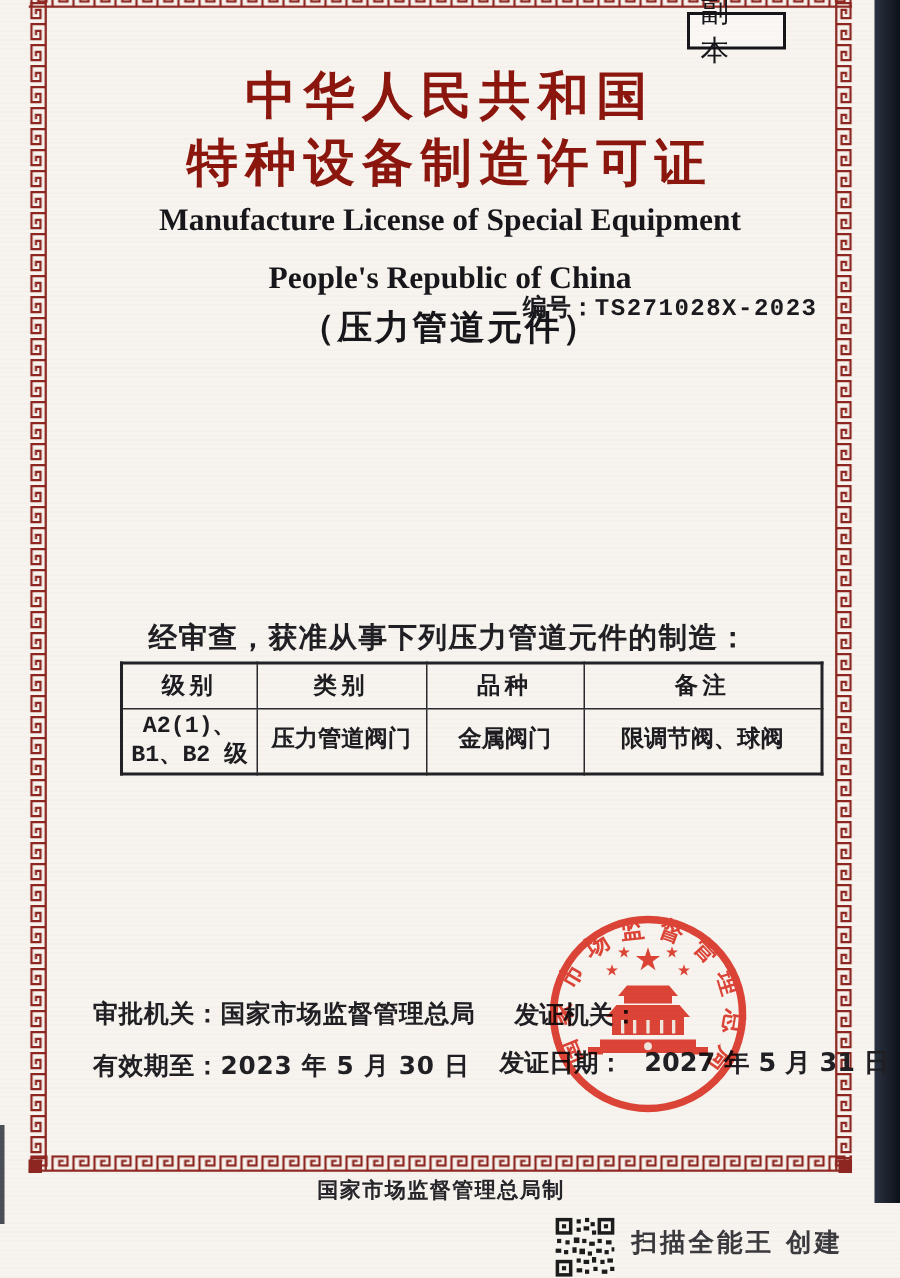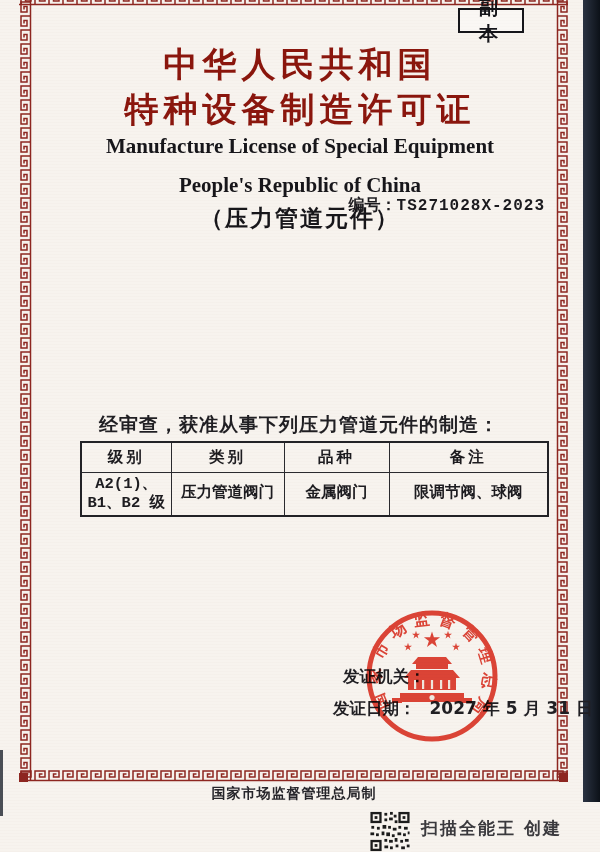--- a/index.html
+++ b/index.html
@@ -12,22 +12,22 @@
   .left-line{position:absolute;left:0;top:750px;width:3px;height:66px;background:#2b303a;opacity:.85;}
   
   .b-top{position:absolute;left:19px;top:-7px;}
   .b-bottom{position:absolute;left:19px;top:769px;}
   .b-left{position:absolute;left:19px;top:0;}
   .b-right{position:absolute;left:556px;top:0;}
   .corner{position:absolute;width:9px;height:9px;background:#8d2620;}
   .c-bl{left:19px;top:773px;} .c-br{left:559px;top:773px;}
   
   .copy-badge{position:absolute;left:458px;top:8px;width:66px;height:25px;border:2.5px solid #15151a;
-              display:flex;align-items:center;justify-content:center;font-size:19px;font-weight:bold;
-              letter-spacing:7px;color:#15151a;padding-left:19px;box-sizing:border-box;background:rgba(255,255,255,.35);}
+              display:flex;align-items:center;justify-content:center;font-size:19px;font-weight:normal;
+              letter-spacing:7px;color:#15151a;padding-left:7px;box-sizing:border-box;background:rgba(255,255,255,.35);}
   
   .title-wrap{position:absolute;left:26px;top:44px;width:548px;text-align:center;}
   .t-cn{color:#8a160d;font-weight:bold;letter-spacing:5px;line-height:1.2;}
   .t-cn1{font-size:34px;}
   .t-cn2{font-size:34px;margin-top:4px;}
   .t-en{font-family:"Liberation Serif","DejaVu Serif",serif;font-weight:bold;color:#17161a;}
   .t-en1{font-size:21px;margin-top:4px;}
   .t-en2{font-size:21px;margin-top:14px;}
   .t-sub{font-size:23px;font-weight:bold;color:#17161a;letter-spacing:2px;margin-top:5px;}
   .license-no{position:absolute;right:55px;top:195px;font-size:16px;font-weight:bold;color:#1b1a1e;}
@@ -134,20 +134,28 @@
     <tbody>
       <tr>
         <td>A2(1)、B1、B2 级</td>
         <td>压力管道阀门</td>
         <td>金属阀门</td>
         <td>限调节阀、球阀</td>
       </tr>
     </tbody>
   </table>
 
+  <div class="bottom-left">
+    <div class="row">
+      <span>审批机关：</span><span>国家市场监督管理总局</span>
+    </div>
+    <div class="row">
+      <span>有效期至：</span><span>2023 年 5 月 30 日</span>
+    </div>
+  </div>
 
   <div class="issuer-label">发证机关：</div>
   <div class="issue-date">
     <span>发证日期：</span><span class="val">2027 年 5 月 31 日</span>
   </div>
 
   <svg class="seal" viewBox="0 0 140 140">
     <g fill="#e0392b" stroke="none">
       <circle cx="70" cy="70" r="63" fill="none" stroke="#e0392b" stroke-width="5"></circle>
       <defs>

